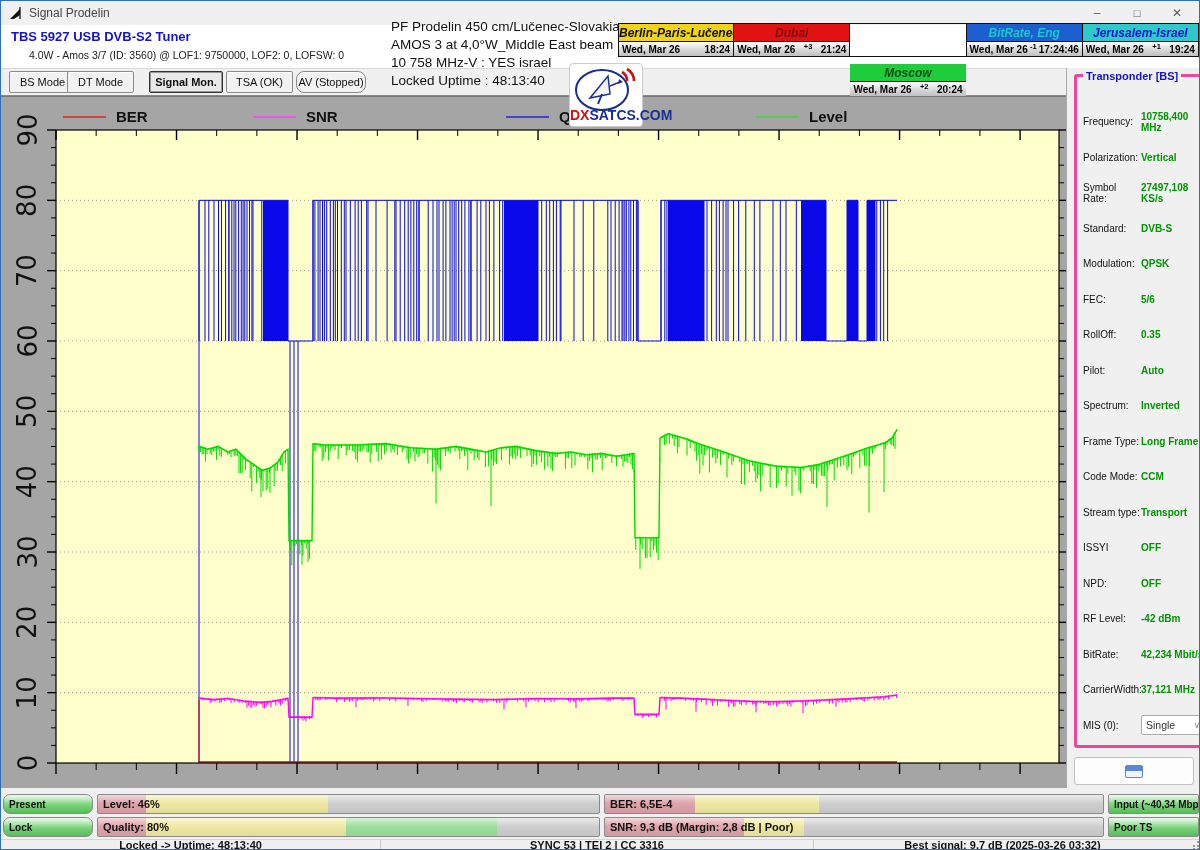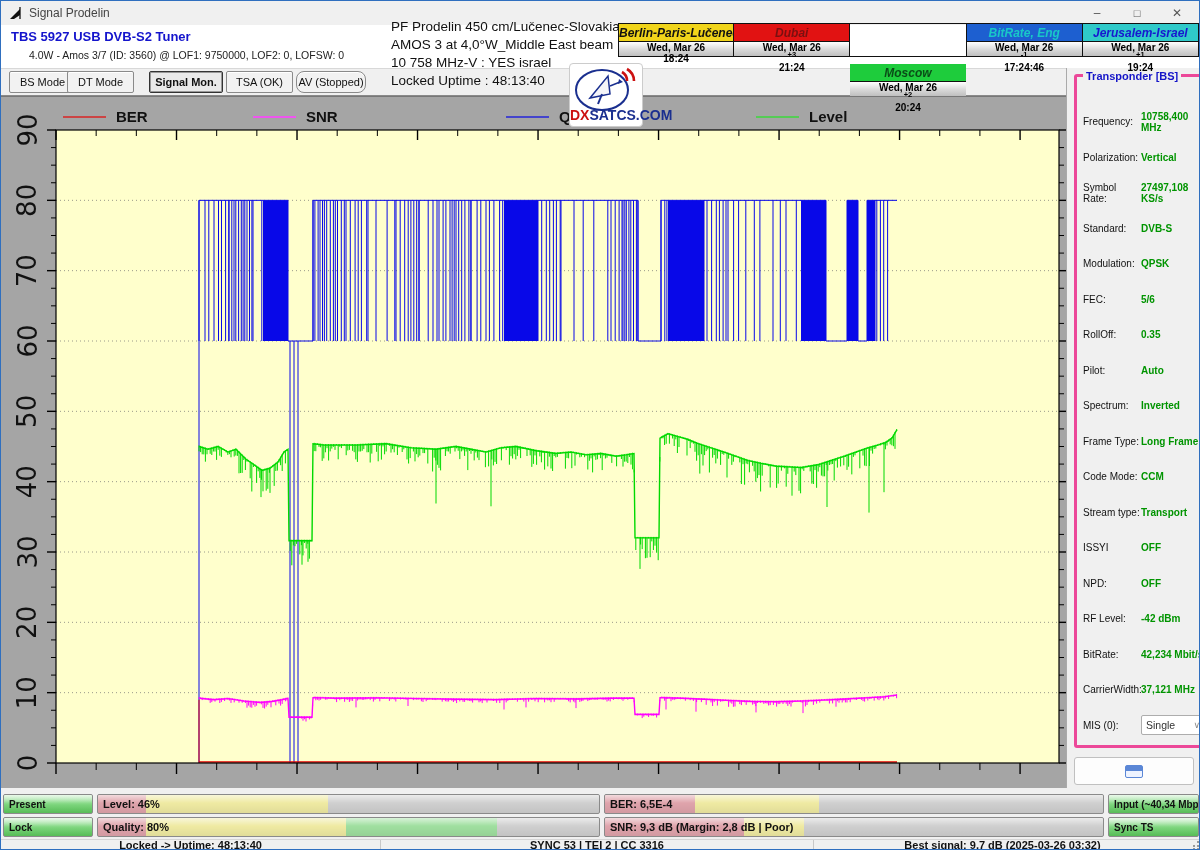--- a/index.html
+++ b/index.html
@@ -23,21 +23,21 @@
   .tabsrow { position:absolute; left:0; top:67px; width:1065px; height:28px; background:#f0f0f0; border-top:1px solid #d8d8d8; border-bottom:1px solid #8a8a8a; }
   .locked-uptime { position:absolute; left:390px; top:72px; font-size:13.5px; color:#111; z-index:5; }
   .tab { position:absolute; top:3px; height:22px; background:#f2f2f2; border:1px solid #8a8a8a; border-radius:2px; font-size:11px; color:#111; text-align:center; line-height:20px; box-shadow:0 1px 0 #fff inset; cursor:default; }
   .tab.active { background:#e9e9e9; border:1px solid #333; box-shadow:inset 0 0 0 1px #999; font-weight:bold; }
 
   
   .clocks { position:absolute; left:617px; top:22px; width:581px; height:34px; display:flex; z-index:10; }
   .clock { width:20%; border:1px solid #111; border-left-width:0; }
   .clock:first-child { border-left-width:1px; }
   .clock .city { height:18px; font-size:12px; font-weight:bold; font-style:italic; text-align:center; line-height:18px; border-bottom:1px solid #111; white-space:nowrap; overflow:hidden; }
-  .clock .timerow { height:14px; background:linear-gradient(#ffffff,#d9d9d9 55%,#bfbfbf); display:flex; align-items:center; padding:0 3px; font-size:10px; font-weight:bold; color:#000;flex-direction:column; }
+  .clock .timerow { height:14px; background:linear-gradient(#ffffff,#d9d9d9 55%,#bfbfbf); display:flex; align-items:center; padding:0 3px; font-size:10px; font-weight:bold; color:#000; }
   .clock .date { flex:0 0 auto; }
   .clock .offset { flex:1 1 auto; text-align:center; font-size:7.5px; position:relative; top:-3px; }
   .clock .time { flex:0 0 auto; }
 
   
   .chart-panel { position:absolute; left:0; top:95px; width:1065px; height:692px; background:#a5a5a5; border-top:1px solid #777; }
   .chart-panel svg { display:block; }
 
   
   .logo { position:absolute; left:568px; top:62px; width:74px; height:64px; background:#ffffff; border:1px solid #cccccc; border-radius:4px; z-index:20; text-align:center; }
@@ -61,21 +61,21 @@
   .bar { position:absolute; height:20px; border:1px solid #8a8a8a; border-radius:2px; font-size:11px; font-weight:bold; color:#111; overflow:hidden; }
   .bar .blabel { position:absolute; left:5px; top:0; line-height:19px; white-space:nowrap; z-index:2; }
   .bar .sheen { position:absolute; inset:0; background:linear-gradient(rgba(255,255,255,.6),rgba(255,255,255,0) 45%,rgba(0,0,0,.06)); }
   .bar.green { background:linear-gradient(to bottom,#c9efc9,#7cd67c 55%,#5cc85c); }
   .bar.green .blabel { font-size:10px; }
   .bar.lvl { background:linear-gradient(to right,#dfa3ab 0 9.5%,#efeaa2 9.5% 46%,#cfcfcf 46% 100%); }
   .bar.qual { background:linear-gradient(to right,#dfa3ab 0 9.5%,#efeaa2 9.5% 49.5%,#9fdf9f 49.5% 79.6%,#cfcfcf 79.6% 100%); }
   .bar.berb { background:linear-gradient(to right,#dfa3ab 0 18%,#efeaa2 18% 43%,#cfcfcf 43% 100%); }
   .bar.snrb { background:linear-gradient(to right,#dfa3ab 0 28%,#efeaa2 28% 40%,#cfcfcf 40% 100%); }
   .row1 { top:793px; } .row2 { top:816px; }
-  .c1 { left:2px; width:90px; } .c2 { left:96px; width:503px; } .c3 { left:603px; width:500px; } .c4 { left:1107px; width:91px; }
+  .c1 { left:2px; width:90px;border-radius:7px; } .c2 { left:96px; width:503px; } .c3 { left:603px; width:500px; } .c4 { left:1107px; width:91px; }
 
   
   .statusbar { position:absolute; left:0; top:838px; width:1200px; height:12px; background:#f0f0f0; border-top:1px solid #d5d5d5; font-size:11px; font-weight:bold; color:#111; }
   .sb-panel { position:absolute; top:0; height:12px; line-height:11px; text-align:center; }
   .sb-left { left:0; width:380px; border-right:1px solid #c8c8c8; }
   .sb-center { left:380px; width:433px; border-right:1px solid #c8c8c8; }
   .sb-right { left:813px; width:377px; }
   .grip { position:absolute; right:2px; bottom:2px; width:8px; height:8px;
           background:radial-gradient(circle at 7px 1px,#999 1px,transparent 1.2px),
                      radial-gradient(circle at 7px 5px,#999 1px,transparent 1.2px),
@@ -451,21 +451,21 @@
     </div>
   <div class="bar qual row2 c2">
       <span class="blabel">Quality: 80%</span>
       <span class="sheen"></span>
     </div>
   <div class="bar snrb row2 c3">
       <span class="blabel">SNR: 9,3 dB (Margin: 2,8 dB | Poor)</span>
       <span class="sheen"></span>
     </div>
   <div class="bar green row2 c4">
-      <span class="blabel">Sync TS</span>
+      <span class="blabel">Poor TS</span>
       <span class="sheen"></span>
     </div>
 
   <div class="statusbar">
     <div class="sb-panel sb-left">Locked -&gt; Uptime: 48:13:40</div>
     <div class="sb-panel sb-center">SYNC 53 | TEI 2 | CC 3316</div>
     <div class="sb-panel sb-right">Best signal: 9,7 dB (2025-03-26 03:32)</div>
     <div class="grip"></div>
   </div>
 

